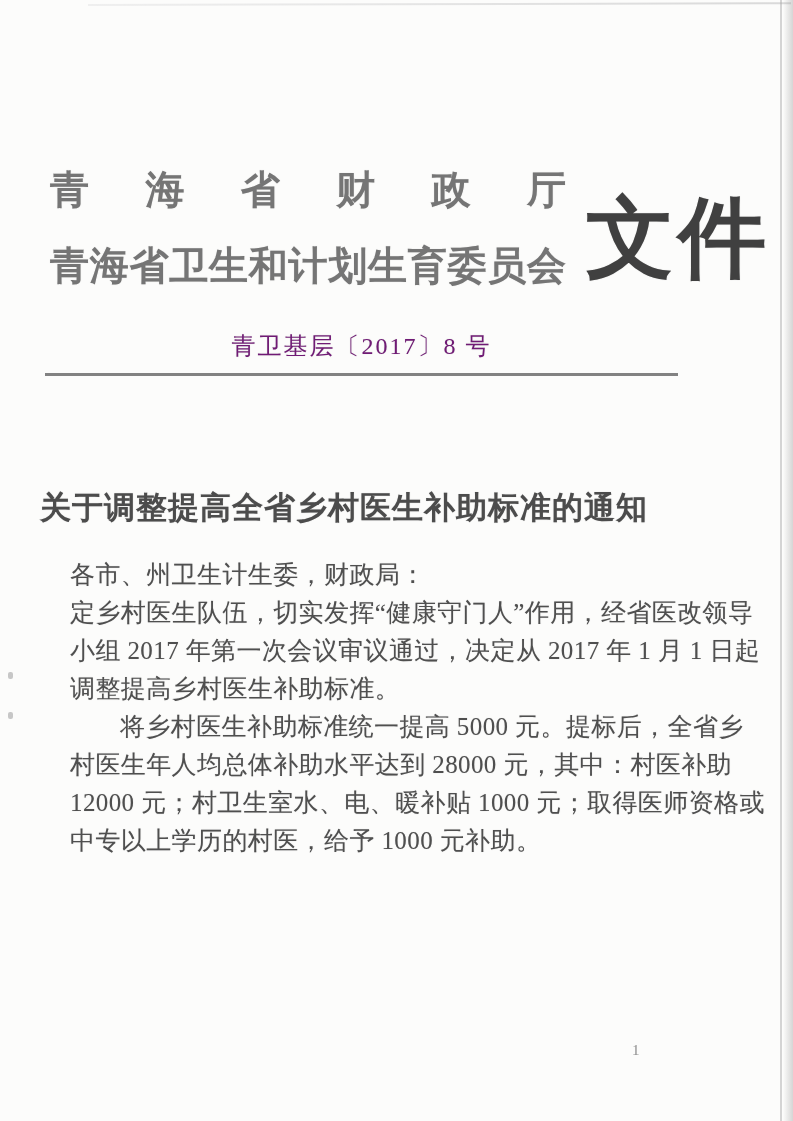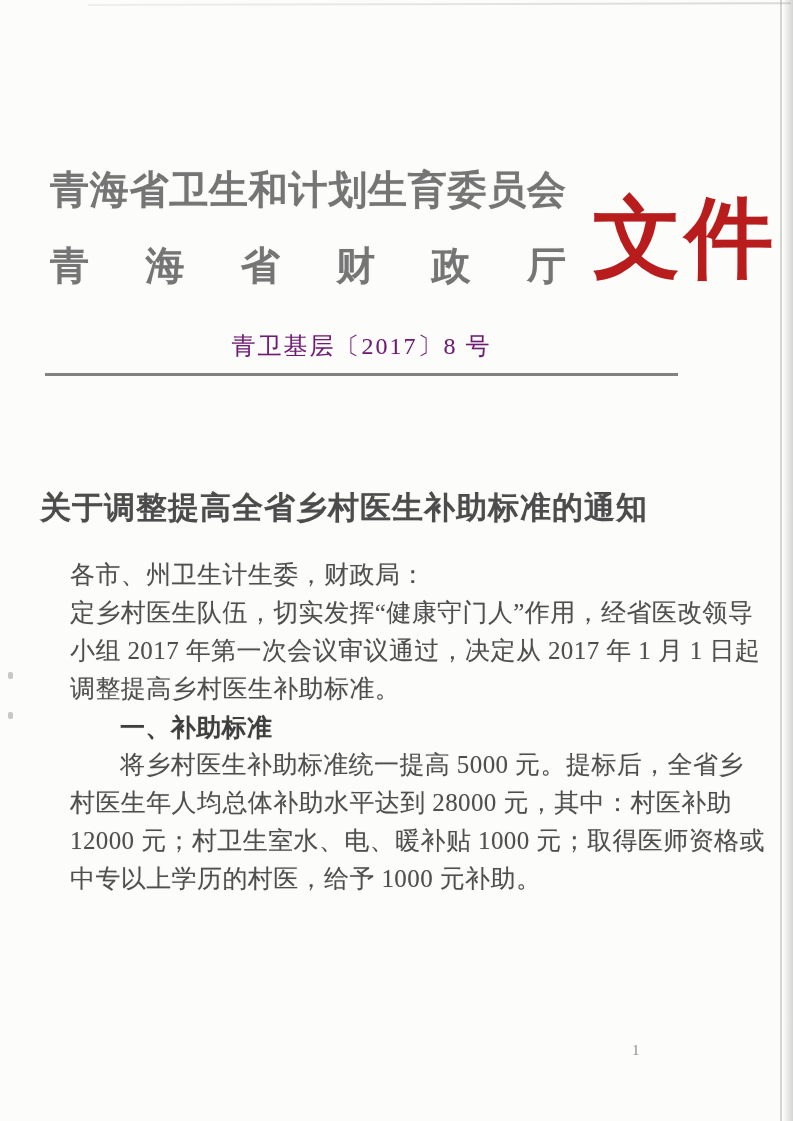--- a/index.html
+++ b/index.html
@@ -34,24 +34,23 @@
     font-family:"Liberation Sans", sans-serif;
     font-weight:700; font-size:39px; line-height:76px; color:#757575;
     text-align:justify; text-align-last:justify;
     text-shadow:0 0 1px rgba(120,120,120,0.35);
     white-space:nowrap;
   }
   .org-line-2 { white-space:normal; }
   .doc-type {
     position:absolute; left:586px; top:188px;
     font-family:"Liberation Sans", sans-serif;
-    font-weight:700; font-size:88px; line-height:100px; color:#b91c1c;
+    font-weight:700; font-size:88px; line-height:100px; color:#404040;
     letter-spacing:4px; text-shadow:0 0 1px rgba(110,110,110,0.35);
     white-space:nowrap;
-    margin-left:7px;
   }
   .doc-number {
     position:absolute; left:45px; top:330px; width:633px;
     text-align:center; font-size:24px; line-height:32px; color:#701a75;
     letter-spacing:2px; white-space:nowrap;
     text-shadow:0 0 1px rgba(100,100,100,0.3);
   }
   .letterhead-rule {
     position:absolute; left:45px; top:373px; width:633px; height:3px;
     background:#828282;
@@ -86,35 +85,34 @@
 </head>
 <body>
 
 <div class="page">
 
   <div class="top-scan-line"></div>
   <div class="speck speck-1"></div>
   <div class="speck speck-2"></div>
 
   <div class="org-lines">
+    <div class="org-line org-line-2">青海省财政厅</div>
     <div class="org-line">青海省卫生和计划生育委员会</div>
-    <div class="org-line org-line-2">青海省财政厅</div>
   </div>
   <div class="doc-type">文件</div>
   <div class="doc-number">青卫基层〔2017〕8 号</div>
   <div class="letterhead-rule"></div>
 
   <div class="doc-title">关于调整提高全省乡村医生补助标准的通知</div>
 
   <div class="body-text">
     <div class="body-line">各市、州卫生计生委，财政局：</div>
     <div class="body-line">定乡村医生队伍，切实发挥“健康守门人”作用，经省医改领导</div>
     <div class="body-line">小组 2017 年第一次会议审议通过，决定从 2017 年 1 月 1 日起</div>
     <div class="body-line">调整提高乡村医生补助标准。</div>
-    <div class="body-line indent heading">一、补助标准</div>
     <div class="body-line indent">将乡村医生补助标准统一提高 5000 元。提标后，全省乡</div>
     <div class="body-line">村医生年人均总体补助水平达到 28000 元，其中：村医补助</div>
     <div class="body-line">12000 元；村卫生室水、电、暖补贴 1000 元；取得医师资格或</div>
     <div class="body-line">中专以上学历的村医，给予 1000 元补助。</div>
   </div>
 
   <div class="page-number">1</div>
 
   <div class="edge-line-right"></div>
   <div class="edge-shadow-right"></div>

